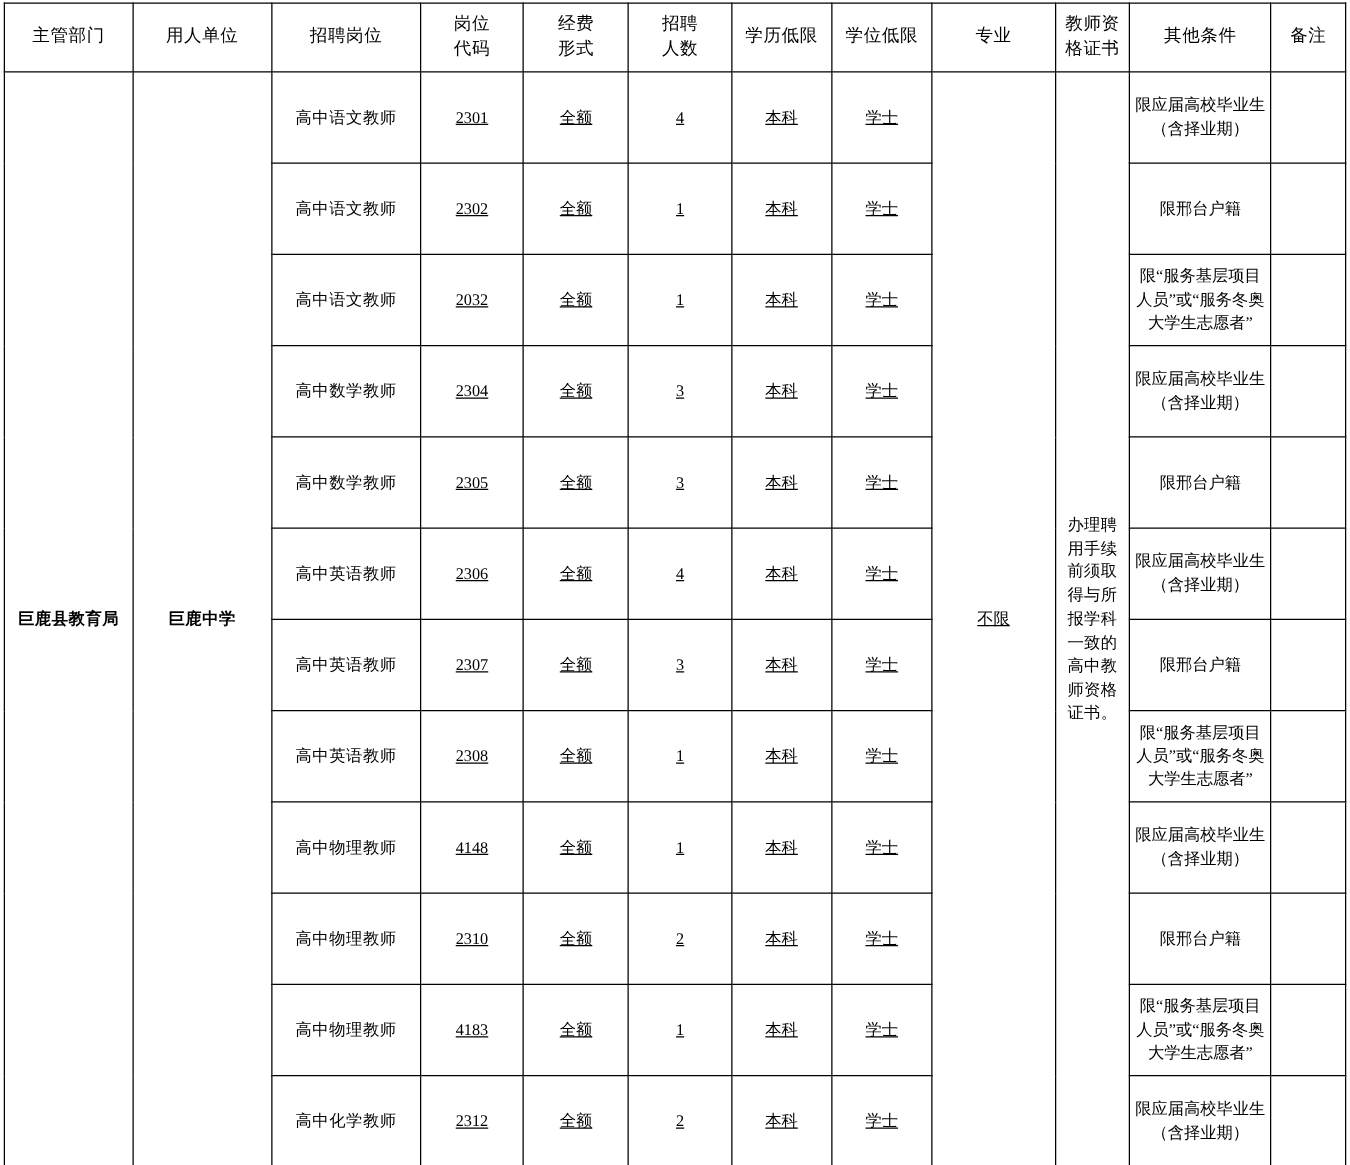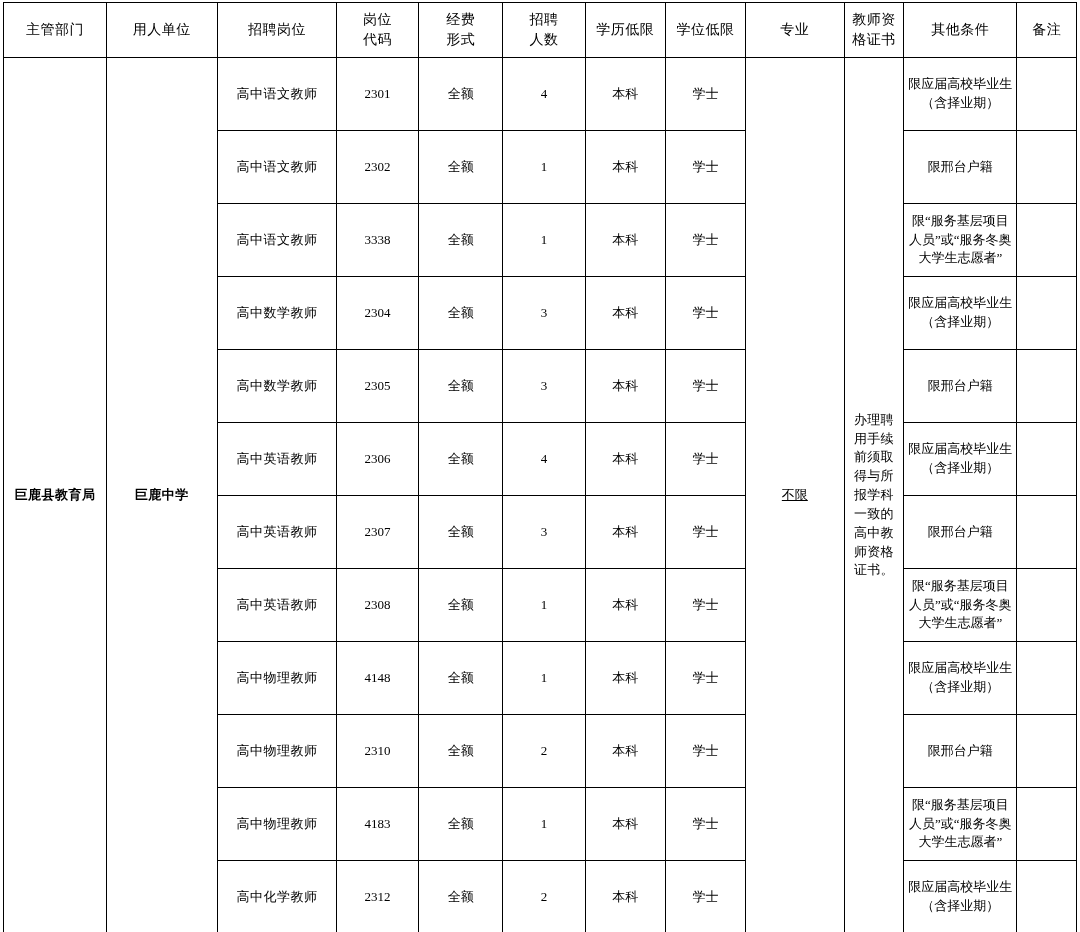--- a/index.html
+++ b/index.html
@@ -66,20 +66,21 @@
     line-height: 1.5;
     padding: 3px 5px;
   }
   td.post {
     font-size: 13px;
     letter-spacing: 0.5px;
     margin-left: 12px;
   }
   td.code, td.fund, td.num, td.edu, td.degree {
     font-size: 13px;
+    text-decoration: underline;
   }
   td.remark {
     font-size: 13px;
   }
   .row-h {
     height: 73px;
   }
   col.c-dept { width: 100px; }
   col.c-unit { width: 108px; }
   col.c-post { width: 116px; }
@@ -176,21 +177,21 @@
         <td class="code">2302</td>
         <td class="fund">全额</td>
         <td class="num">1</td>
         <td class="edu">本科</td>
         <td class="degree">学士</td>
         <td class="other">限邢台户籍</td>
         <td class="remark"></td>
       </tr>
       <tr class="row-h">
         <td class="post">高中语文教师</td>
-        <td class="code">3338</td>
+        <td class="code">2032</td>
         <td class="fund">全额</td>
         <td class="num">1</td>
         <td class="edu">本科</td>
         <td class="degree">学士</td>
         <td class="other">限“服务基层项目人员”或“服务冬奥大学生志愿者”</td>
         <td class="remark"></td>
       </tr>
       <tr class="row-h">
         <td class="post">高中数学教师</td>
         <td class="code">2304</td>

